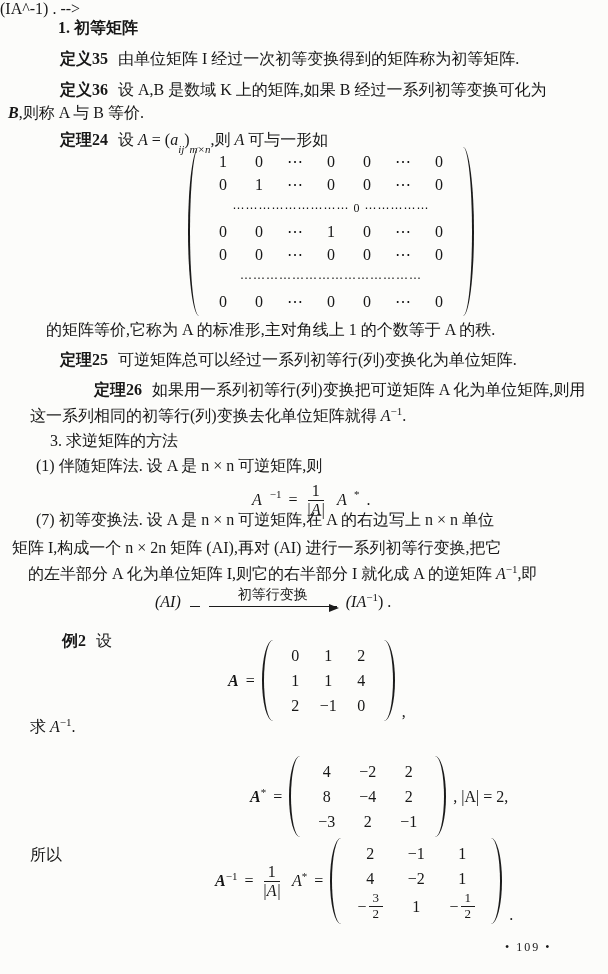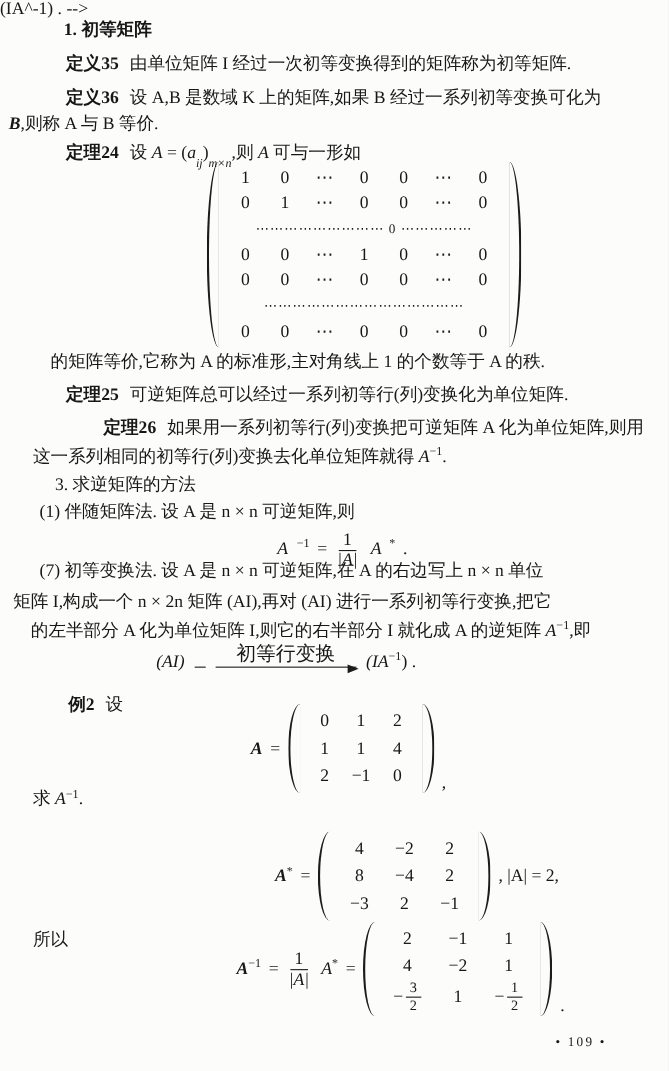--- a/index.html
+++ b/index.html
@@ -34,21 +34,21 @@
   
   .frac{display:inline-flex;flex-direction:column;align-items:center;vertical-align:middle;line-height:1.12;}
   .fnum{display:block;border-bottom:1.4px solid #1b1b1b;padding:0 4px;}
   .fden{display:block;padding:0 2px;}
   .mcell .frac{font-size:13px;}
   .fneg{margin-right:2px;}
   .cellwrap{display:inline-flex;align-items:center;justify-content:center;width:100%;}
   
   .arrow-row{display:flex;align-items:flex-end;gap:9px;}
   .astack{display:flex;flex-direction:column;align-items:center;margin-bottom:6px;}
-  .alabel{font-size:18px;line-height:17px;}
+  .alabel{font-size:14px;line-height:17px;}
   .ashaft{position:relative;width:128px;height:2px;border-bottom:1.6px solid #1b1b1b;margin-top:1px;}
   .ashaft::after{content:"";position:absolute;right:-2px;bottom:-5.6px;width:0;height:0;
     border-left:10px solid #1b1b1b;border-top:4.5px solid transparent;border-bottom:4.5px solid transparent;}
   .dash{display:inline-block;width:10px;border-bottom:1.6px solid #1b1b1b;margin-bottom:6px;}
   .tail{padding-bottom:2px;}
   .pagenum{position:absolute;letter-spacing:2px;font-size:12px;}
 </style>
 </head>
 <body>
 
@@ -181,21 +181,21 @@
     <span>(7) 初等变换法. 设 A 是 n × n 可逆矩阵,在 A 的右边写上 n × n 单位</span>
   </div>
   <div class="line" style="left:12px;top:536px;">
     <span>矩阵 I,构成一个 n × 2n 矩阵 (AI),再对 (AI) 进行一系列初等行变换,把它</span>
   </div>
   <div class="line" style="left:28px;top:562px;">
     <span>的左半部分 A 化为单位矩阵 I,则它的右半部分 I 就化成 A 的逆矩阵 </span><span class="it">A</span><span class="sup">−1</span><span>,即</span>
   </div>
 
    (IA^-1) . --&gt;
-  <div class="fx" style="left:142px;top:586px;align-items:center;">
+  <div class="fx" style="left:155px;top:586px;align-items:center;">
     <div class="arrow-row">
       <span class="it tail">(AI)</span>
       <span class="dash"></span>
       <span class="astack">
         <span class="alabel">初等行变换</span>
         <span class="ashaft"></span>
       </span>
       <span class="tail"><span class="it">(IA</span><span class="sup">−1</span><span>) .</span></span>
     </div>
   </div>

